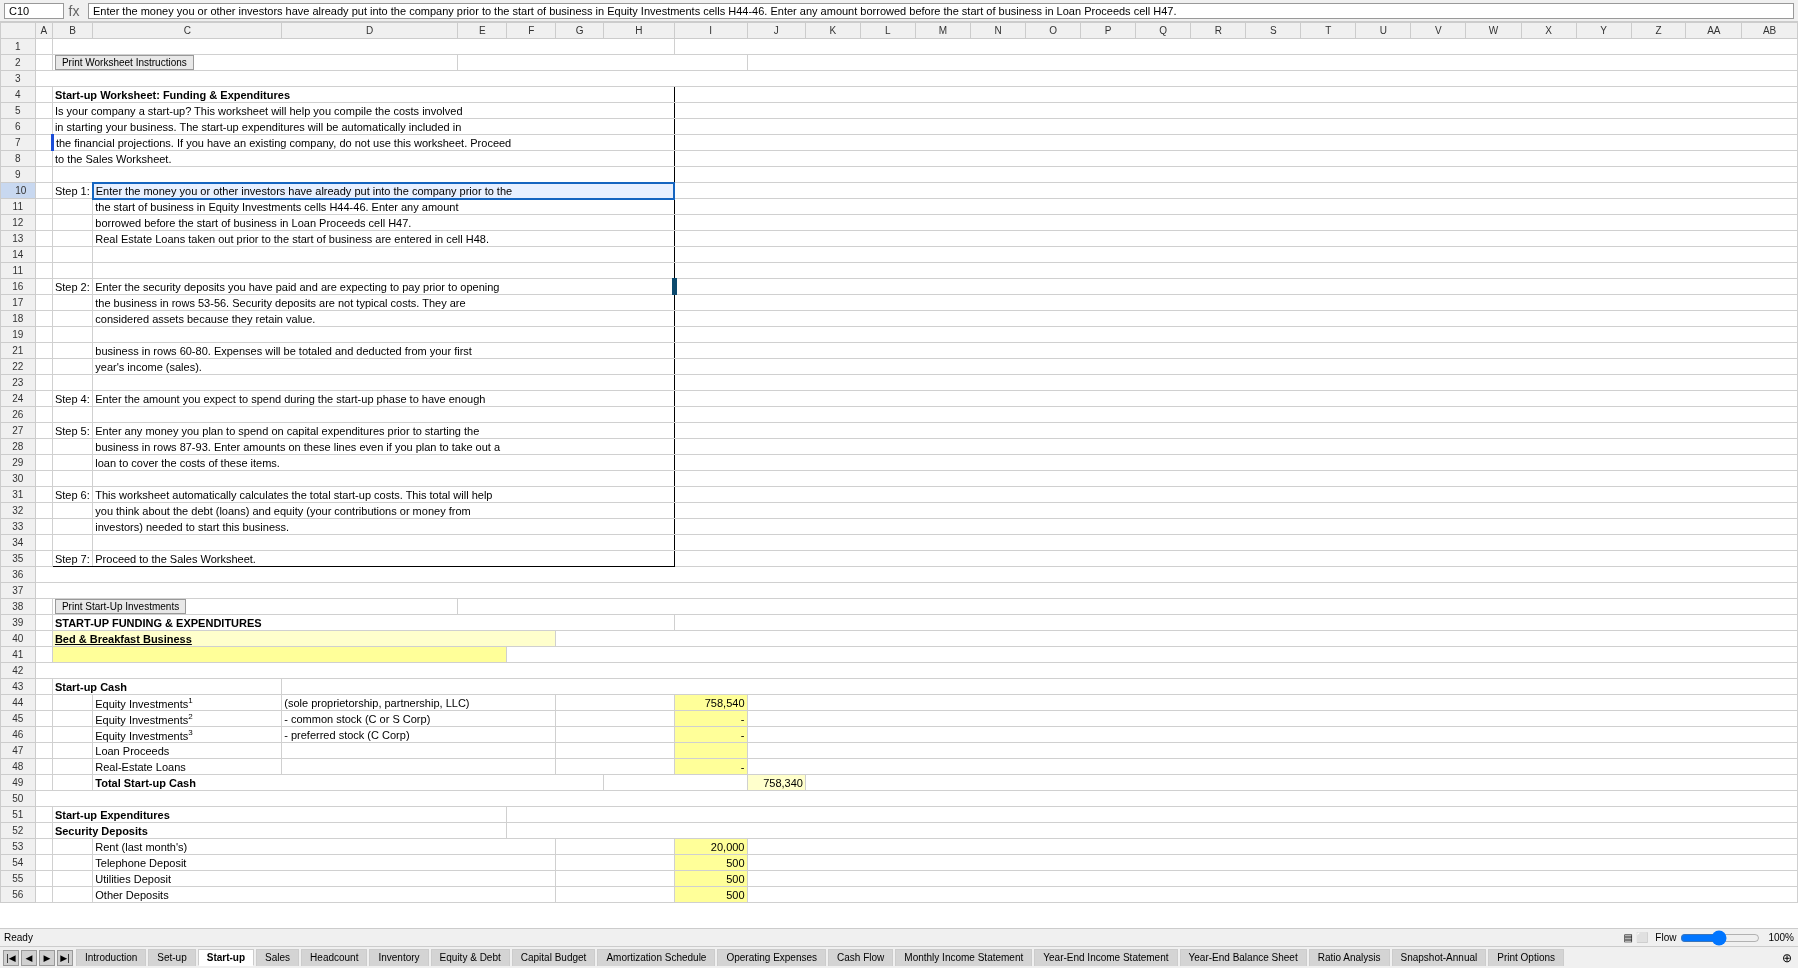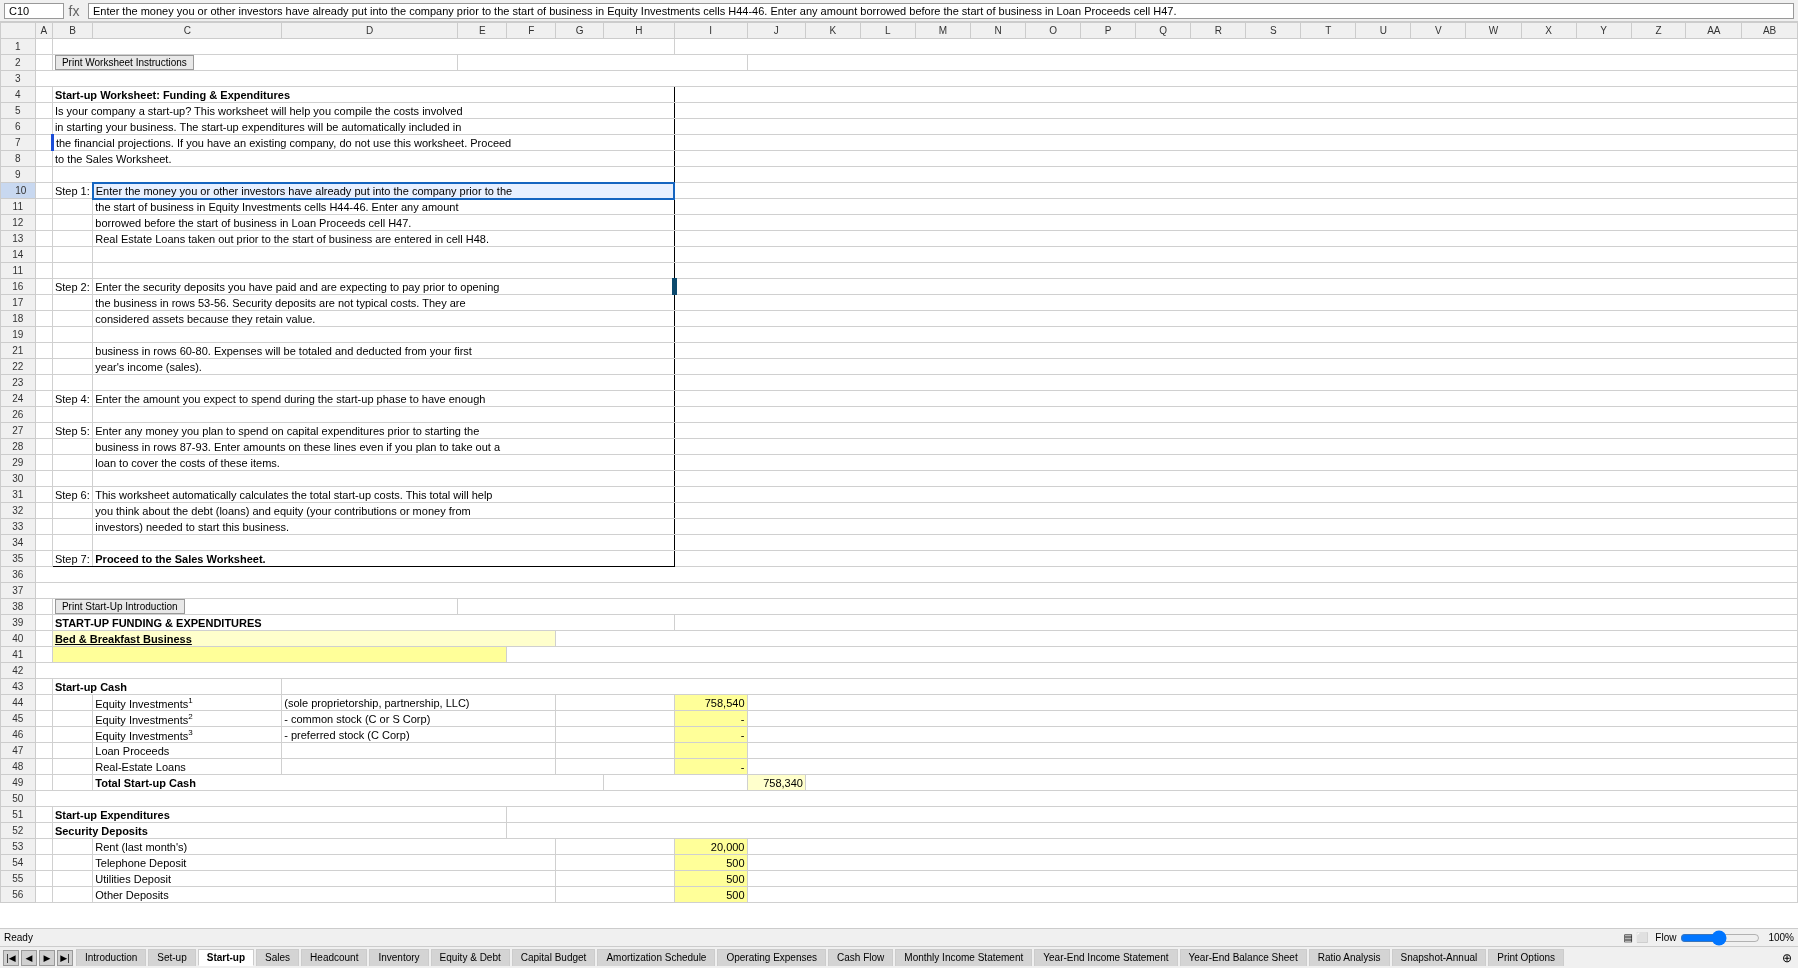--- a/index.html
+++ b/index.html
@@ -356,38 +356,38 @@
       <td></td>
       <td style="border-left:1px solid #000;"></td>
       <td colspan="6" style="border-right:1px solid #000;"></td>
       <td colspan="20"></td>
     </tr>
 
     <tr>
       <td class="row-num-cell">35</td>
       <td></td>
       <td style="border-left:1px solid #000; border-bottom:1px solid #000;">Step 7:</td>
-      <td colspan="6" style="border-right:1px solid #000; border-bottom:1px solid #000;font-weight:bold;">Proceed to the Sales Worksheet.</td>
+      <td colspan="6" style="border-right:1px solid #000; border-bottom:1px solid #000;">Proceed to the Sales Worksheet.</td>
       <td colspan="20"></td>
     </tr>
 
     <tr>
       <td class="row-num-cell">36</td>
       <td colspan="28"></td>
     </tr>
     <tr>
       <td class="row-num-cell">37</td>
       <td colspan="28"></td>
     </tr>
 
     <tr>
       <td class="row-num-cell">38</td>
       <td></td>
       <td colspan="3">
-        <button class="btn-print">Print Start-Up Introduction</button>
+        <button class="btn-print">Print Start-Up Investments</button>
       </td>
       <td colspan="24"></td>
     </tr>
 
     <tr>
       <td class="row-num-cell">39</td>
       <td></td>
       <td colspan="7" style="font-weight:bold;">START-UP FUNDING &amp; EXPENDITURES</td>
       <td colspan="20"></td>
     </tr>

